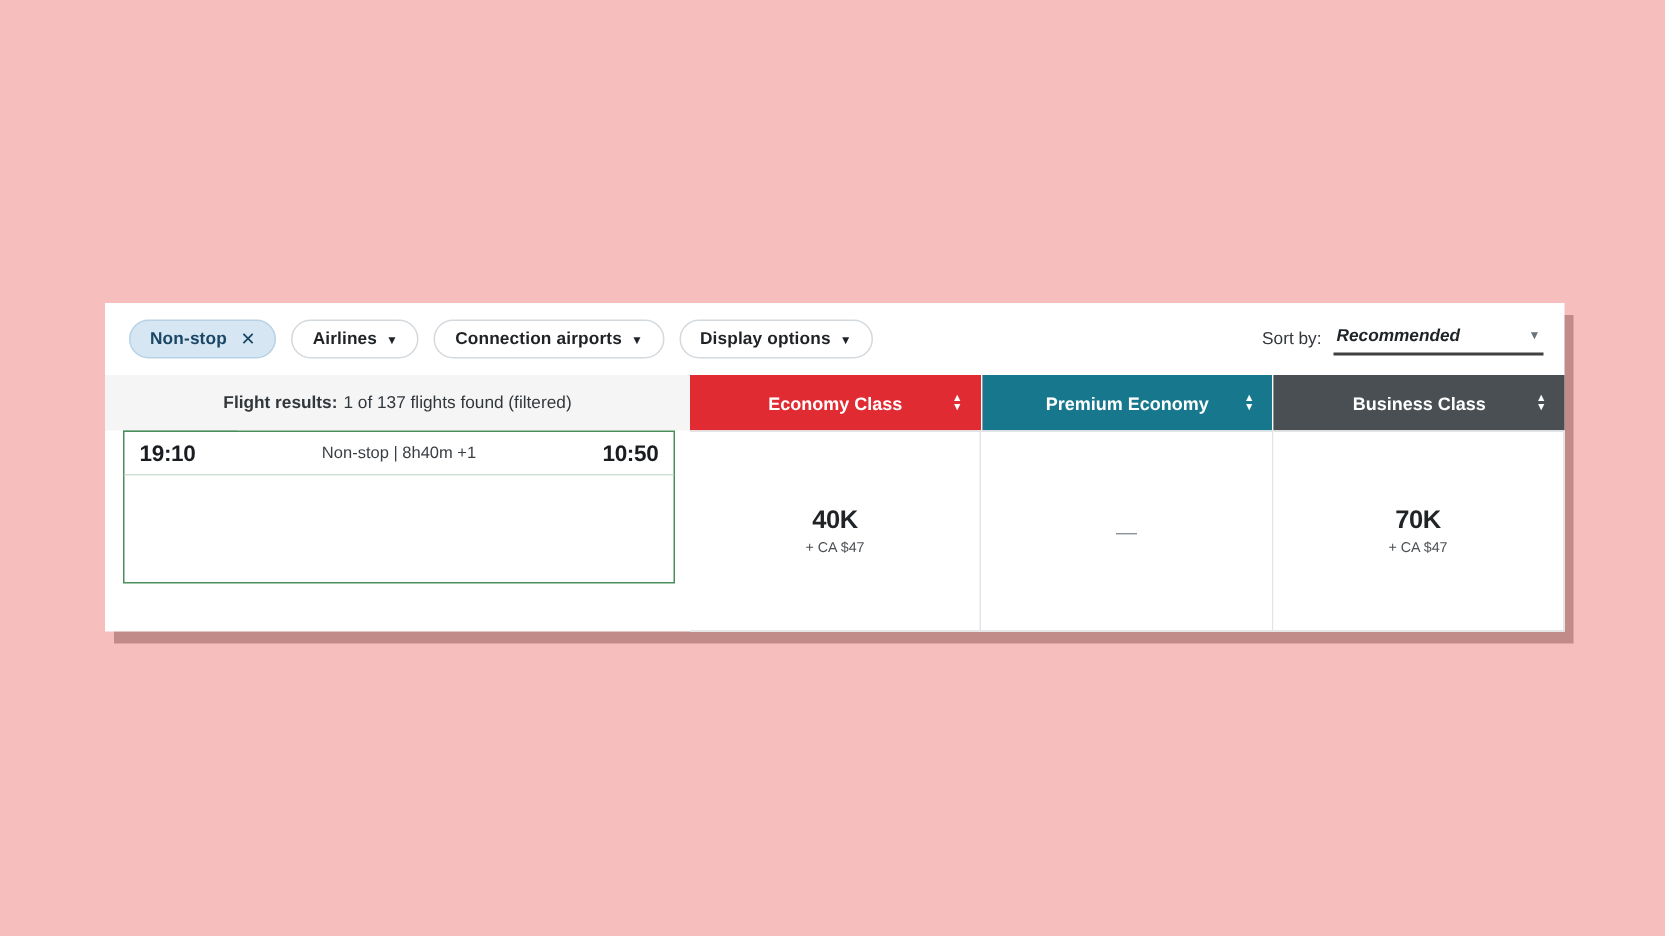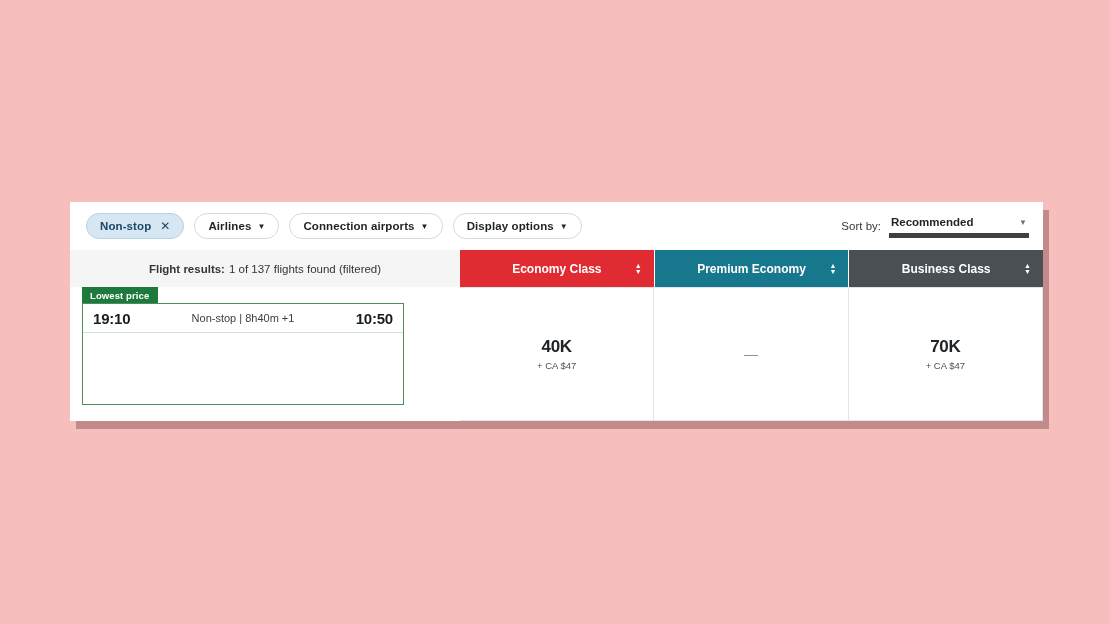--- a/index.html
+++ b/index.html
@@ -78,23 +78,24 @@
     font-size: 11.5px;
     color: #33383d;
   }
   #sort-label { margin-right: 8px; }
   #sort-select {
     position: relative;
     min-width: 140px;
     display: flex;
     align-items: center;
     justify-content: space-between;
-    border-bottom: 5px solid #404040;
+    border-bottom: 2px solid #404040;
     padding: 2px 2px 5px 2px;
     cursor: pointer;
+    font-style: italic;
   }
   #sort-value { font-weight: bold; color: #1f2326; font-size: 11.5px; }
   #sort-caret { font-size: 8px; color: #6b7278; margin-left: 18px; }
 
   
   #table-header {
     position: absolute;
     left: 0; top: 48px;
     width: 100%;
     height: 37px;
@@ -154,22 +155,22 @@
     left: 12px; top: 0;
     background: #1e7a3c;
     color: #ffffff;
     font-size: 9.5px;
     font-weight: bold;
     padding: 3px 9px 3px 8px;
     letter-spacing: 0.1px;
   }
   #flight-card {
     position: absolute;
-    left: 12px; top: 16px;
-    width: 322px;
+    left: 12px; top: 0;
+    width: 368px;
     height: 102px;
     border: 1px solid #4b8d5c;
     background: #ffffff;
   }
   #flight-times-row {
     display: flex;
     align-items: center;
     justify-content: space-between;
     height: 29px;
     padding: 0 10px;

